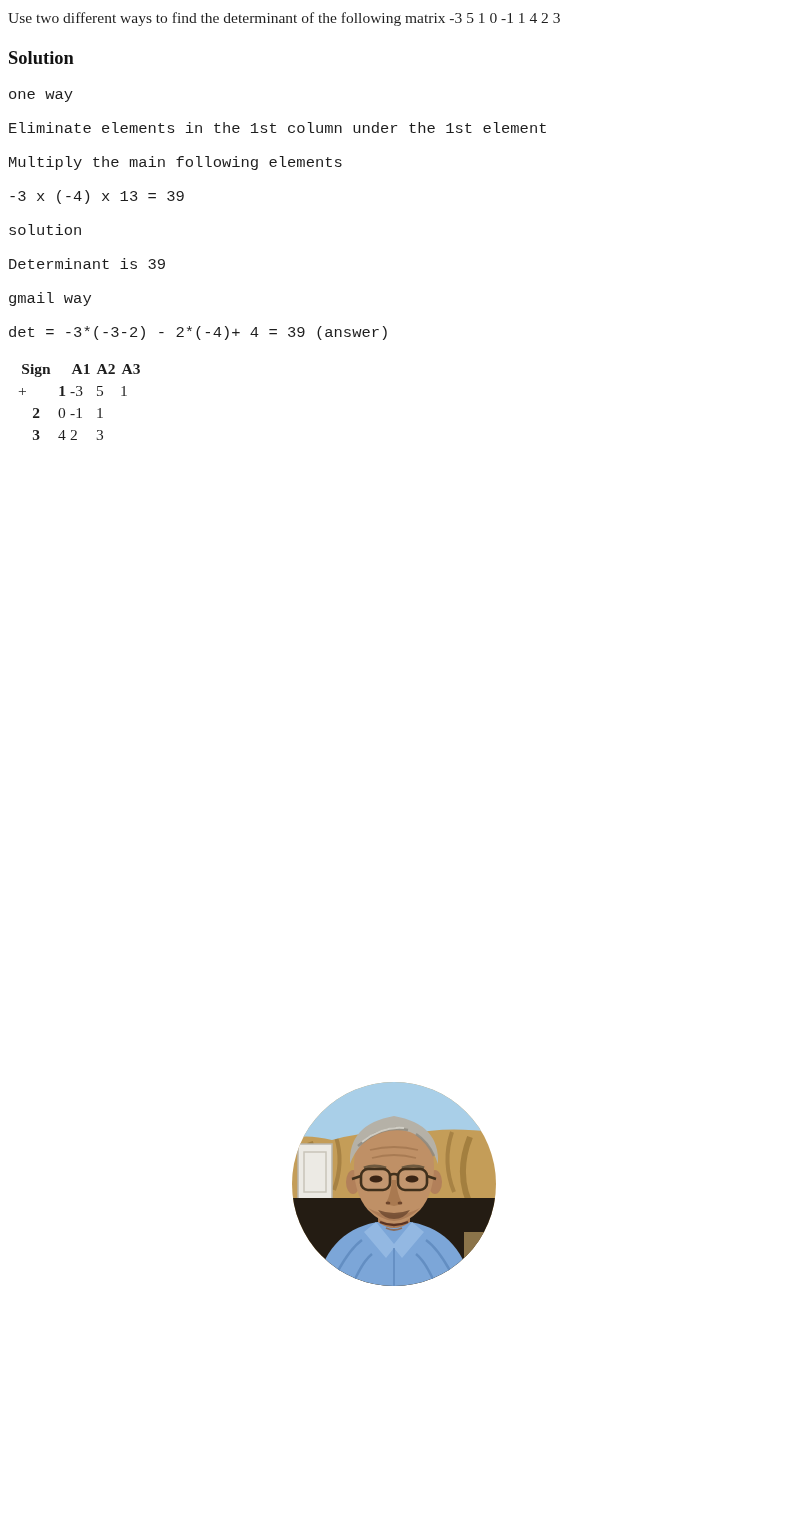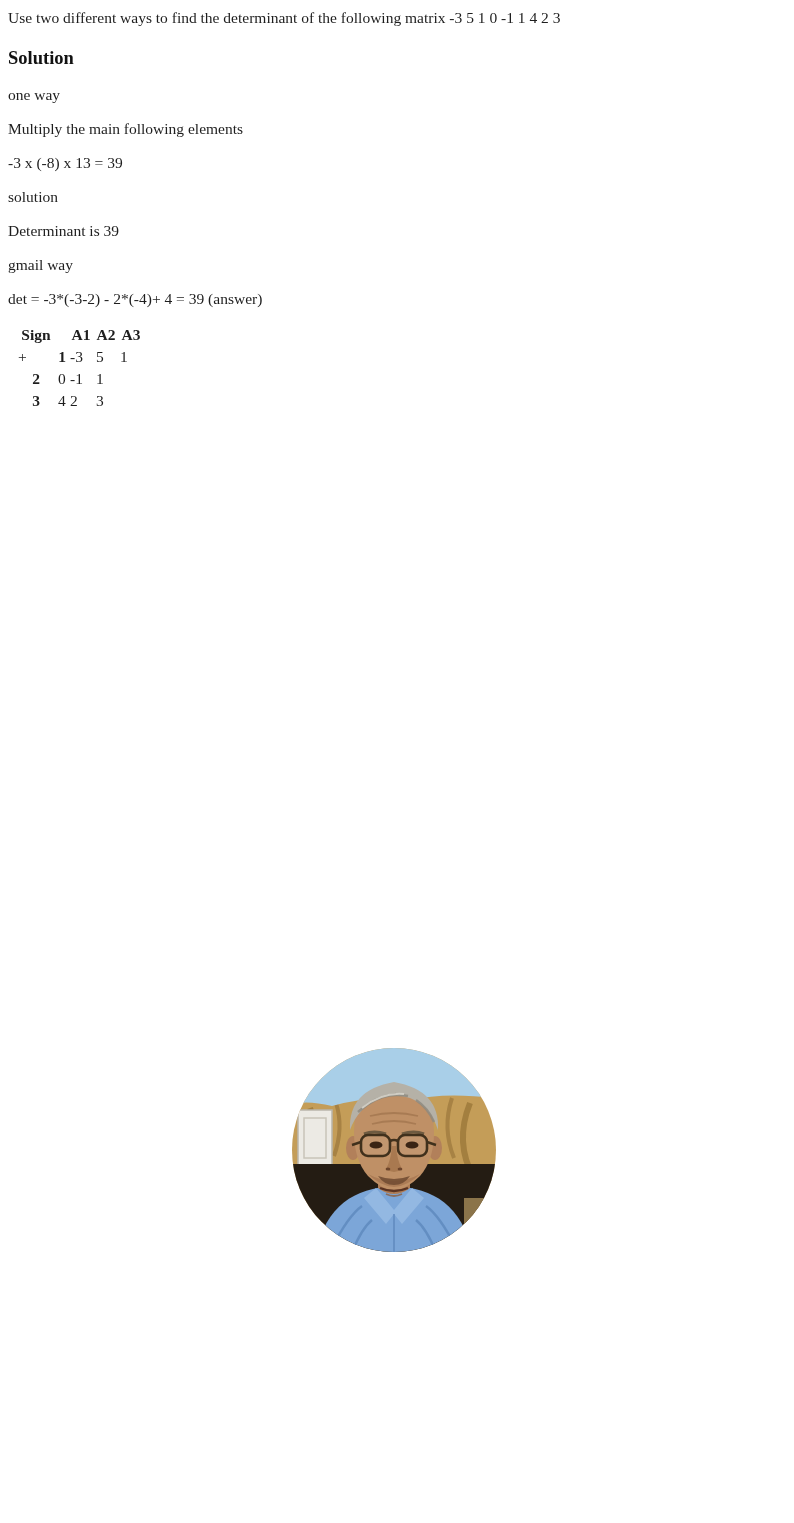--- a/index.html
+++ b/index.html
@@ -26,20 +26,21 @@
     font-size: 18.5px;
     line-height: 22px;
     margin: 0 0 17px 0;
     font-weight: bold;
     color: #121212;
   }
   .paragraphs p {
     font-size: 15.5px;
     line-height: 18px;
     margin: 8px 0 16px 0;
+    font-family: Liberation Mono, monospace;
   }
   table.mtable {
     border-collapse: collapse;
     table-layout: fixed;
     font-size: 15.5px;
     margin: 8px;
   }
   .mtable th, .mtable td {
     padding: 1px 2px;
     line-height: 20px;
@@ -81,22 +82,23 @@
 <body>
 
 <div class="doc">
 
   <p class="question">Use two different ways to find the determinant of the following matrix -3 5 1 0 -1 1 4 2 3</p>
 
   <h2 class="heading">Solution</h2>
 
   <div class="paragraphs" id="paragraphs">
       <p>one way</p>
+      <p>Eliminate elements in the 1st column under the 1st element</p>
       <p>Multiply the main following elements</p>
-      <p>-3 x (-8) x 13 = 39</p>
+      <p>-3 x (-4) x 13 = 39</p>
       <p>solution</p>
       <p>Determinant is 39</p>
       <p>gmail way</p>
       <p>det = -3*(-3-2) - 2*(-4)+ 4 = 39 (answer)</p>
     </div>
 
   <table class="mtable">
     <colgroup>
       <col style="width:40px">
       <col style="width:12px">

